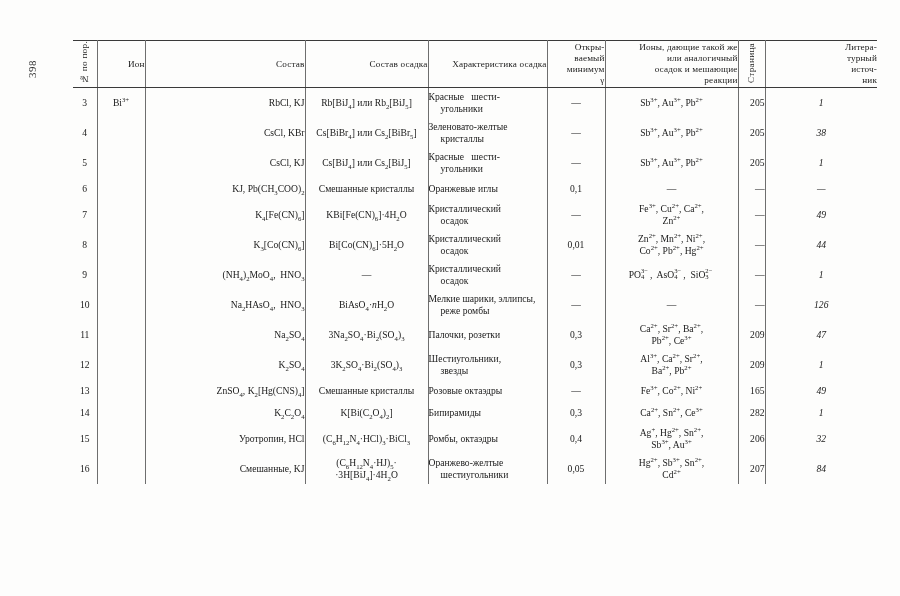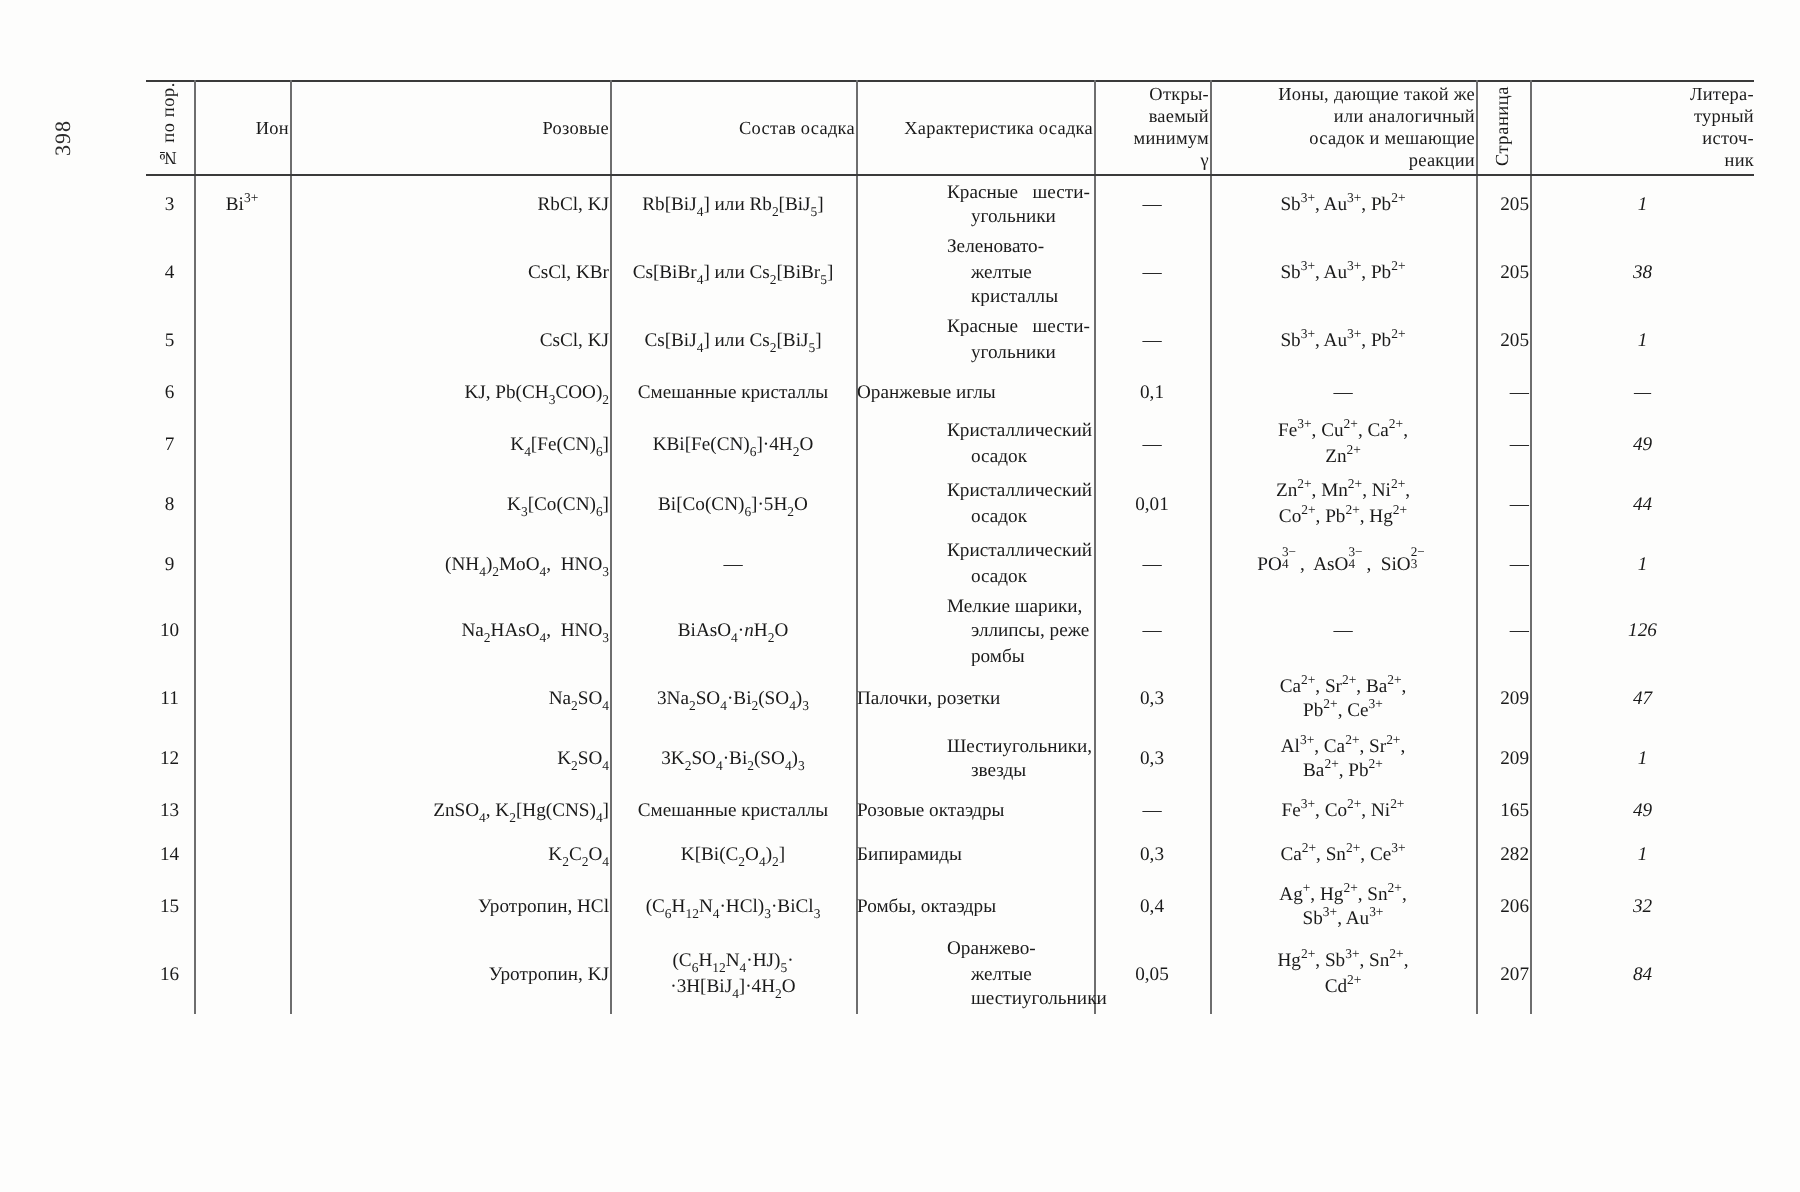--- a/index.html
+++ b/index.html
@@ -108,21 +108,20 @@
   .c-char  { text-align: left; padding-left: 7px; }
   .c-min   { text-align: center; }
   .c-ions  { text-align: center; }
   .c-page  { text-align: right; }
   .c-lit   { text-align: center; font-style: italic; }
 
   .hang {
     display: block;
     padding-left: 12px;
     text-indent: -12px;
-    margin-left: 45px;
   }
 
   sub, sup {
     font-size: 70%;
     line-height: 0;
   }
   sup { vertical-align: super; }
   sub { vertical-align: sub; }
 
   
@@ -173,21 +172,21 @@
         <col style="width:27px">
         <col style="width:112px">
       </colgroup>
 
       <thead>
         <tr class="toprule headrule">
           <td class="hd hd-rot vsep">
             <span class="rot-inner">№ по пор.</span>
           </td>
           <td class="hd vsep">Ион</td>
-          <td class="hd vsep">Розовые</td>
+          <td class="hd vsep">Состав</td>
           <td class="hd vsep">Состав осадка</td>
           <td class="hd vsep">Характеристика осадка</td>
           <td class="hd vsep">Откры-<br>ваемый<br>минимум<br>γ</td>
           <td class="hd vsep">Ионы, дающие такой же<br>или аналогичный<br>осадок и мешающие<br>реакции</td>
           <td class="hd hd-rot vsep">
             <span class="rot-inner">Страница</span>
           </td>
           <td class="hd">Литера-<br>турный<br>источ-<br>ник</td>
         </tr>
       </thead>
@@ -362,21 +361,21 @@
           <td class="bd c-char vsep">Ромбы, октаэдры</td>
           <td class="bd c-min vsep">0,4</td>
           <td class="bd c-ions vsep">Ag<sup>+</sup>, Hg<sup>2+</sup>, Sn<sup>2+</sup>,<br>Sb<sup>3+</sup>, Au<sup>3+</sup></td>
           <td class="bd c-page vsep">206</td>
           <td class="bd c-lit">32</td>
         </tr>
 
         <tr class="datarow tall">
           <td class="bd c-num vsep">16</td>
           <td class="bd c-ion vsep"></td>
-          <td class="bd c-reag vsep">Уротропин, KJ</td>
+          <td class="bd c-reag vsep">Смешанные, KJ</td>
           <td class="bd c-comp vsep">(C<sub>6</sub>H<sub>12</sub>N<sub>4</sub>·HJ)<sub>5</sub>·<br>·3H[BiJ<sub>4</sub>]·4H<sub>2</sub>O</td>
           <td class="bd c-char vsep">
               <span class="hang">Оранжево-желтые<br>шестиугольники</span>
             </td>
           <td class="bd c-min vsep">0,05</td>
           <td class="bd c-ions vsep">Hg<sup>2+</sup>, Sb<sup>3+</sup>, Sn<sup>2+</sup>,<br>Cd<sup>2+</sup></td>
           <td class="bd c-page vsep">207</td>
           <td class="bd c-lit">84</td>
         </tr>
 

